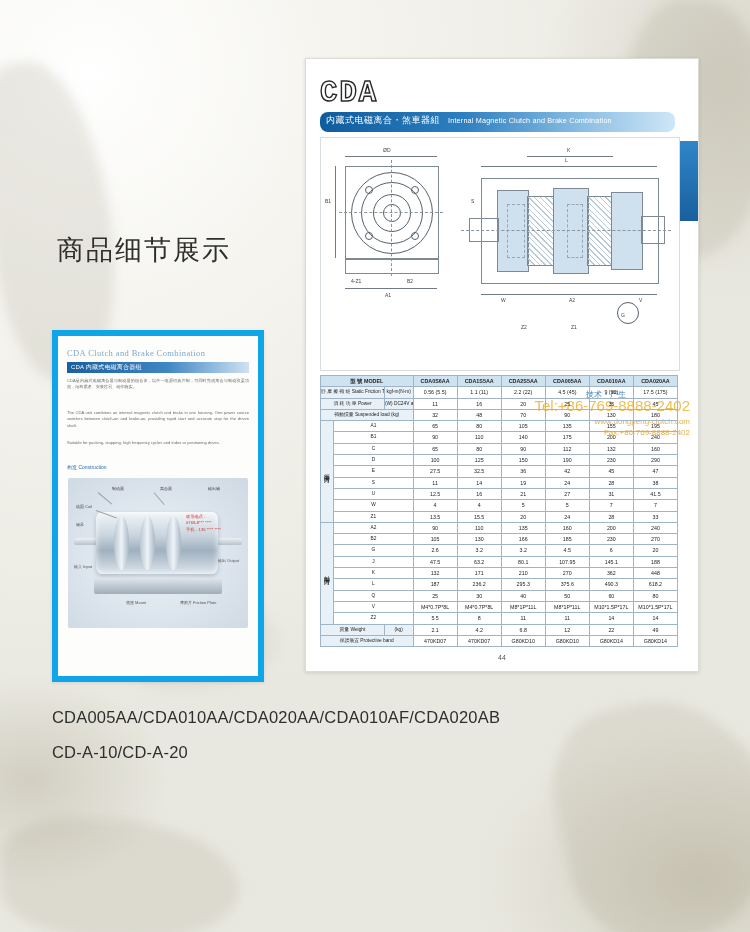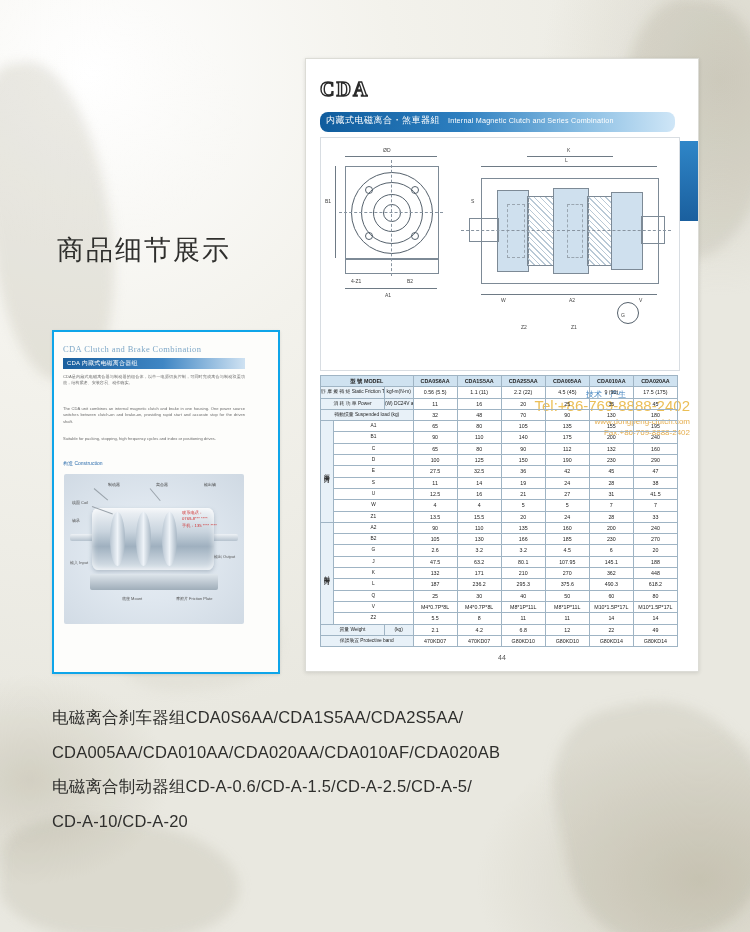--- a/index.html
+++ b/index.html
@@ -43,24 +43,23 @@
   }
   .about .l2{display:block;}
   .cn-title{
     position:absolute;left:57px;top:232px;
     font-size:27px;color:#2f2f2d;letter-spacing:2px;
   }
 
   
   .left-doc{
     position:absolute;left:52px;top:330px;width:200px;height:340px;
-    background:#fdfdfb;border:2px solid #0ea5e9;
+    background:#fdfdfb;border:6px solid #0ea5e9;
     box-shadow:0 1px 3px rgba(0,0,0,.10);
     overflow:hidden;
-    padding-left:24px;
   }
   .ld-title{
     position:absolute;left:9px;top:12px;width:183px;
     font-size:8.5px;color:#7fa8c8;letter-spacing:.4px;
     font-family:"Liberation Serif", serif;
   }
   .ld-bar{
     position:absolute;left:9px;top:26px;width:182px;height:11px;
     background:linear-gradient(90deg,#1a5f9e 0%,#3f86c4 55%,#cfe2f2 100%);
   }
@@ -118,22 +117,22 @@
   
   .right-doc{
     position:absolute;left:305px;top:58px;width:392px;height:612px;
     background:#ffffff;border:1px solid #dcdcd6;
     box-shadow:0 1px 4px rgba(0,0,0,.12);
     overflow:hidden;
   }
   .rd-inner{position:absolute;inset:0;}
   .cda-logo{
     position:absolute;left:14px;top:20px;
-    font-family:Liberation Serif, serif;
-    font-size:20px;font-weight:bold;color:#2a2a2a;letter-spacing:2px;
+    font-family:Liberation Mono, monospace;
+    font-size:29px;font-weight:bold;color:#2a2a2a;letter-spacing:2px;
     line-height:1;
   }
   .cda-logo .outline{
     color:#fff;-webkit-text-stroke:1.4px #2a2a2a;
   }
   .cda-series{
     position:absolute;left:126px;top:33px;font-size:13px;font-weight:bold;color:#2a2a2a;margin-top:43px;
   }
   .cda-bar{
     position:absolute;left:14px;top:53px;width:355px;height:20px;
@@ -271,21 +270,21 @@
 </div>
 
 <div class="right-doc">
   <div class="rd-inner">
     <div class="cda-logo">
       <span class="outline">CDA</span>
     </div>
     <div class="cda-series">Series</div>
     <div class="cda-bar">
       <span class="cn">内藏式电磁离合・煞車器組</span>
-      <span class="en">Internal Magnetic Clutch and Series Combination</span>
+      <span class="en">Internal Magnetic Clutch and Brake Combination</span>
     </div>
     <div class="blue-tab"></div>
 
     <div class="draw">
 
       <div class="dv" style="left:24px;top:28px;width:92px;height:92px;"></div>
       <div class="circ" style="left:30px;top:34px;width:80px;height:80px;"></div>
       <div class="circ" style="left:40px;top:44px;width:60px;height:60px;"></div>
       <div class="circ" style="left:52px;top:56px;width:36px;height:36px;"></div>
       <div class="circ" style="left:62px;top:66px;width:16px;height:16px;"></div>
@@ -573,17 +572,15 @@
             <td>G80KD14</td>
           </tr>
         </tbody>
     </table>
 
     <div class="pagenum">44</div>
   </div>
 </div>
 
 <div class="caption">
-  <div>电磁离合刹车器组CDA0S6AA/CDA1S5AA/CDA2S5AA/</div>
   <div>CDA005AA/CDA010AA/CDA020AA/CDA010AF/CDA020AB</div>
-  <div>电磁离合制动器组CD-A-0.6/CD-A-1.5/CD-A-2.5/CD-A-5/</div>
   <div>CD-A-10/CD-A-20</div>
 </div>
 
 </body></html>

